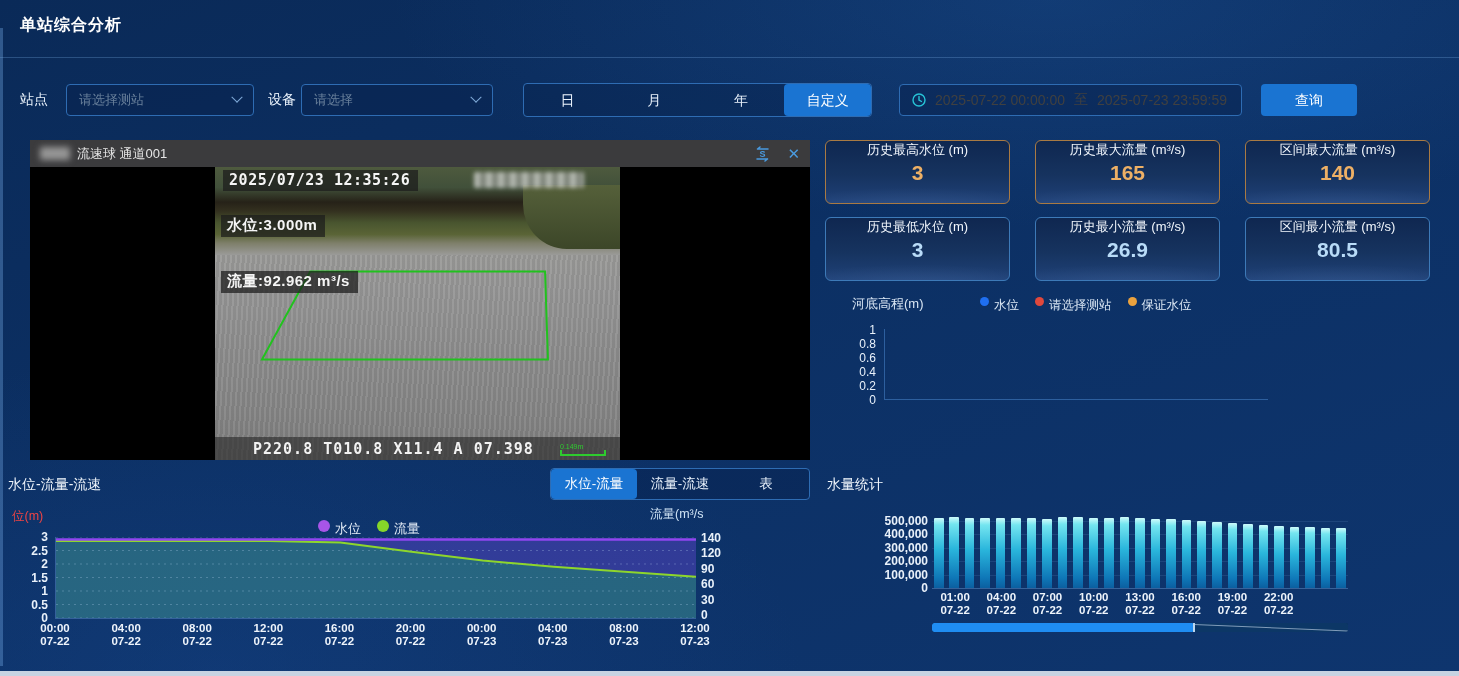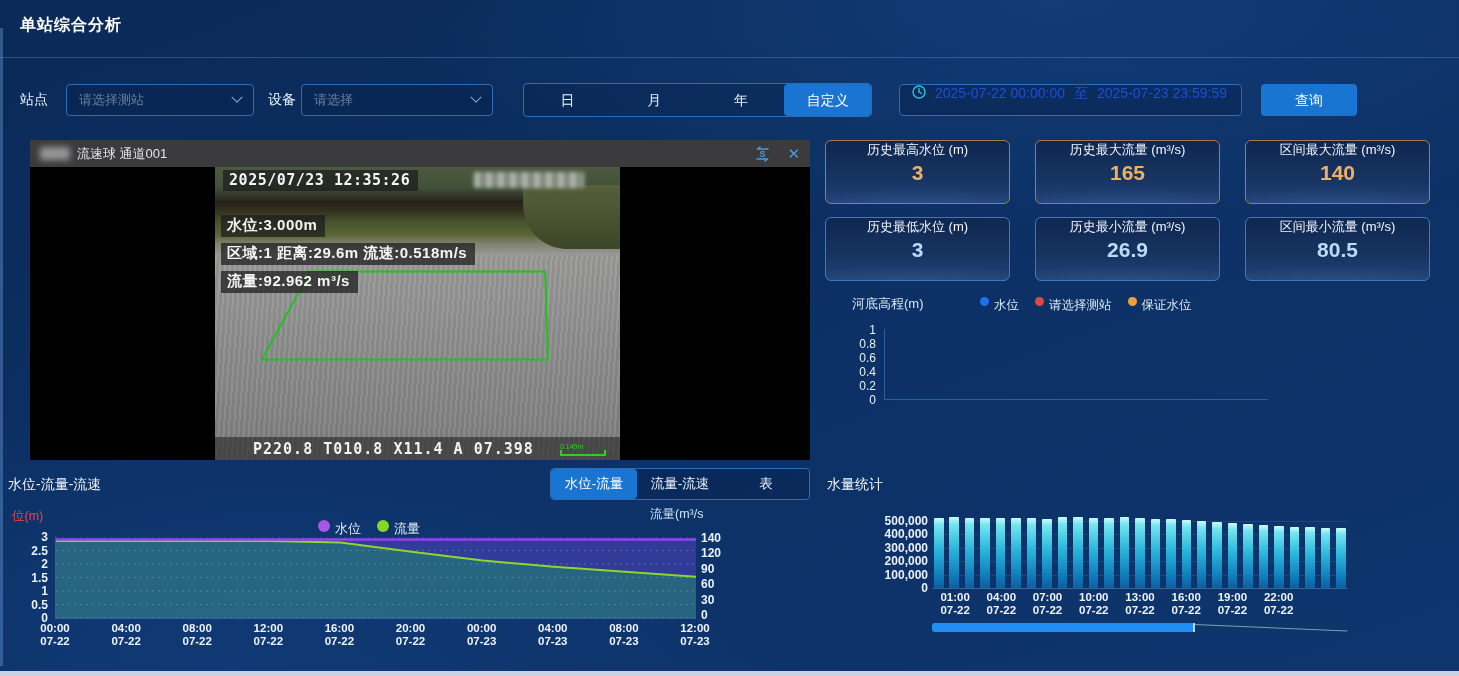--- a/index.html
+++ b/index.html
@@ -22,22 +22,22 @@
   .select{top:84px;height:32px;border:1px solid #2e6cb3;border-radius:4px;
     background:rgba(7,34,78,.5);display:flex;align-items:center;justify-content:space-between;
     padding:0 12px;box-sizing:border-box;font-size:13px;color:#69809b;cursor:pointer;}
   .chev{width:7px;height:7px;border-right:1.6px solid #7fa9d8;border-bottom:1.6px solid #7fa9d8;
     transform:rotate(45deg) translate(-2px,-2px);}
   .seg{left:523px;top:83px;width:349px;height:34px;border:1px solid #2e6cb3;border-radius:4px;
     background:rgba(7,34,78,.40);display:flex;box-sizing:border-box;}
   .seg-item{flex:1;text-align:center;line-height:32px;font-size:14px;color:#e8f1fb;cursor:pointer;}
   .seg-item.selected{background:#1a74d2;border-radius:4px;font-weight:400;color:#fff;}
   .daterange{left:899px;top:84px;width:343px;height:32px;border:1px solid #2e6cb3;border-radius:4px;
-    background:rgba(7,34,78,.5);display:flex;align-items:flex-start;gap:9px;padding:0 12px;
-    box-sizing:border-box;font-size:14px;color:#1d4ed8;cursor:pointer;}
+    background:rgba(7,34,78,.5);display:flex;align-items:center;gap:9px;padding:0 12px;
+    box-sizing:border-box;font-size:14px;color:#404040;cursor:pointer;}
   .btn-query{left:1261px;top:84px;width:96px;height:32px;background:#1a74d2;border-radius:4px;
     text-align:center;line-height:32px;font-size:14px;color:#fff;cursor:pointer;}
 
   
   .video-panel{left:30px;top:140px;width:780px;height:320px;}
   .video-header{height:27px;background:#3b3b3d;display:flex;align-items:center;padding:0 10px;box-sizing:border-box;}
   .blur-block{width:30px;height:13px;background:#969696;filter:blur(3px);margin-right:7px;border-radius:1px;}
   .video-title{font-size:13px;color:#e6e6e6;}
   .vh-icons{margin-left:auto;display:flex;align-items:center;gap:16px;}
   .close-x{color:#4a9be0;font-size:15px;line-height:15px;cursor:pointer;}
@@ -191,21 +191,20 @@
       </svg>
       <span class="close-x">✕</span>
     </span>
   </div>
   <div class="video-body">
     <div class="footage">
       <div class="veg-right"></div>
       <div class="watermark"></div>
       <div class="osd osd-ts">2025/07/23 12:35:26</div>
       <div class="osd osd-l1">水位:3.000m</div>
-      <div class="osd osd-l2">区域:1 距离:29.6m 流速:0.518m/s</div>
       <div class="osd osd-l3">流量:92.962 m³/s</div>
       <svg class="trap-svg" viewBox="0 0 100 100" preserveAspectRatio="none">
         <polygon points="23.5,35.7 81.5,35.7 82.2,65.7 11.6,65.7" fill="none" stroke="#21c21e" stroke-width="2" vector-effect="non-scaling-stroke"></polygon>
       </svg>
       <div class="osd-bottom">
         <span class="osd-bottom-text">P220.8 T010.8 X11.4  A 07.398</span>
         <span class="scale-widget">
           <span class="scale-label">0.149m</span>
           <span class="scale-bar" style="display:block"></span>
         </span>

